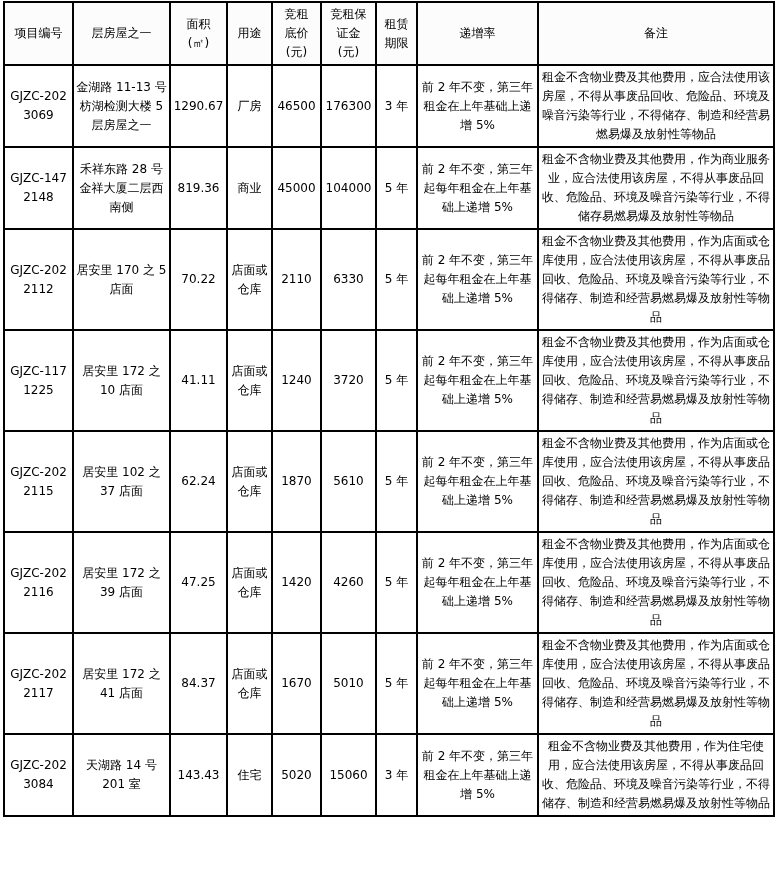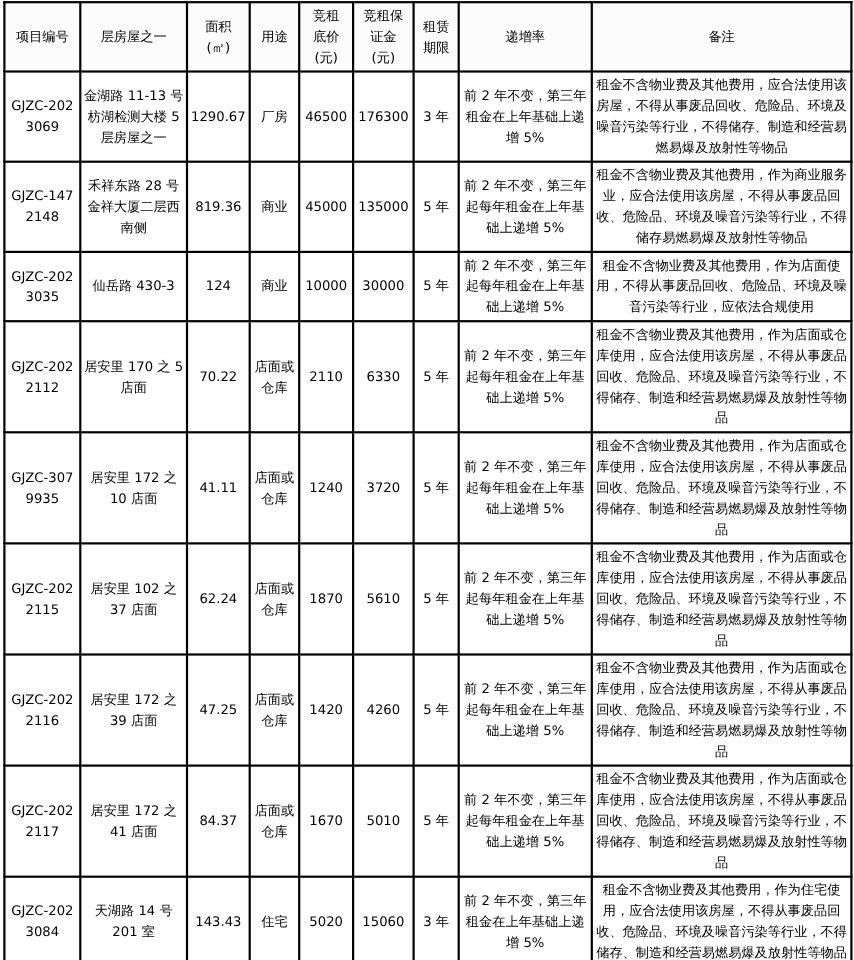--- a/index.html
+++ b/index.html
@@ -92,49 +92,38 @@
     <td class="cell-term">3 年</td>
     <td class="cell-escalation">前 2 年不变，第三年租金在上年基础上递增 5%</td>
     <td class="cell-remarks">租金不含物业费及其他费用，应合法使用该房屋，不得从事废品回收、危险品、环境及噪音污染等行业，不得储存、制造和经营易燃易爆及放射性等物品</td>
   </tr>
         <tr>
     <td class="cell-id">GJZC-1472148</td>
     <td class="cell-location">禾祥东路 28 号金祥大厦二层西南侧</td>
     <td class="cell-area">819.36</td>
     <td class="cell-use">商业</td>
     <td class="cell-base-price">45000</td>
-    <td class="cell-deposit">135000</td>
+    <td class="cell-deposit">104000</td>
     <td class="cell-term">5 年</td>
     <td class="cell-escalation">前 2 年不变，第三年起每年租金在上年基础上递增 5%</td>
     <td class="cell-remarks">租金不含物业费及其他费用，作为商业服务业，应合法使用该房屋，不得从事废品回收、危险品、环境及噪音污染等行业，不得储存易燃易爆及放射性等物品</td>
-  </tr>
-        <tr>
-    <td class="cell-id">GJZC-2023035</td>
-    <td class="cell-location">仙岳路 430-3</td>
-    <td class="cell-area">124</td>
-    <td class="cell-use">商业</td>
-    <td class="cell-base-price">10000</td>
-    <td class="cell-deposit">30000</td>
-    <td class="cell-term">5 年</td>
-    <td class="cell-escalation">前 2 年不变，第三年起每年租金在上年基础上递增 5%</td>
-    <td class="cell-remarks">租金不含物业费及其他费用，作为店面使用，不得从事废品回收、危险品、环境及噪音污染等行业，应依法合规使用</td>
   </tr>
         <tr>
     <td class="cell-id">GJZC-2022112</td>
     <td class="cell-location">居安里 170 之 5 店面</td>
     <td class="cell-area">70.22</td>
     <td class="cell-use">店面或仓库</td>
     <td class="cell-base-price">2110</td>
     <td class="cell-deposit">6330</td>
     <td class="cell-term">5 年</td>
     <td class="cell-escalation">前 2 年不变，第三年起每年租金在上年基础上递增 5%</td>
     <td class="cell-remarks">租金不含物业费及其他费用，作为店面或仓库使用，应合法使用该房屋，不得从事废品回收、危险品、环境及噪音污染等行业，不得储存、制造和经营易燃易爆及放射性等物品</td>
   </tr>
         <tr>
-    <td class="cell-id">GJZC-3079935</td>
+    <td class="cell-id">GJZC-1171225</td>
     <td class="cell-location">居安里 172 之 10 店面</td>
     <td class="cell-area">41.11</td>
     <td class="cell-use">店面或仓库</td>
     <td class="cell-base-price">1240</td>
     <td class="cell-deposit">3720</td>
     <td class="cell-term">5 年</td>
     <td class="cell-escalation">前 2 年不变，第三年起每年租金在上年基础上递增 5%</td>
     <td class="cell-remarks">租金不含物业费及其他费用，作为店面或仓库使用，应合法使用该房屋，不得从事废品回收、危险品、环境及噪音污染等行业，不得储存、制造和经营易燃易爆及放射性等物品</td>
   </tr>
         <tr>

